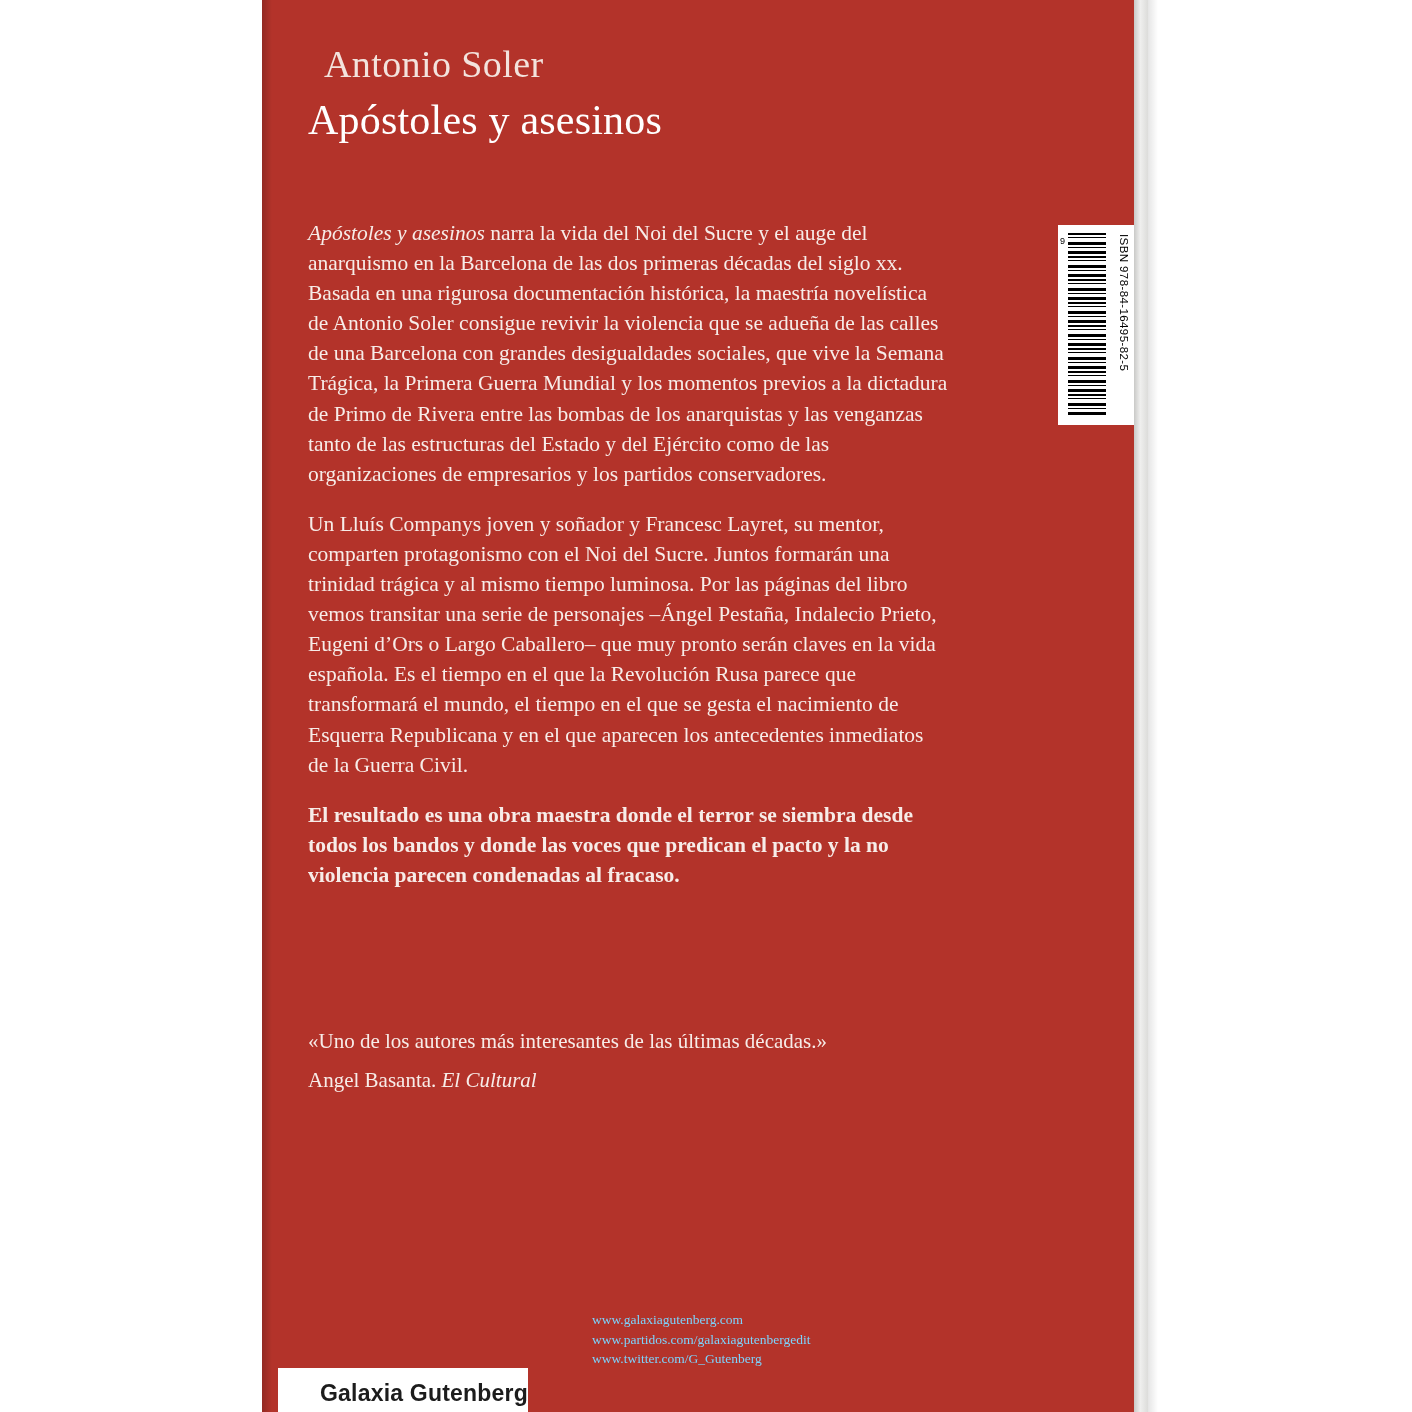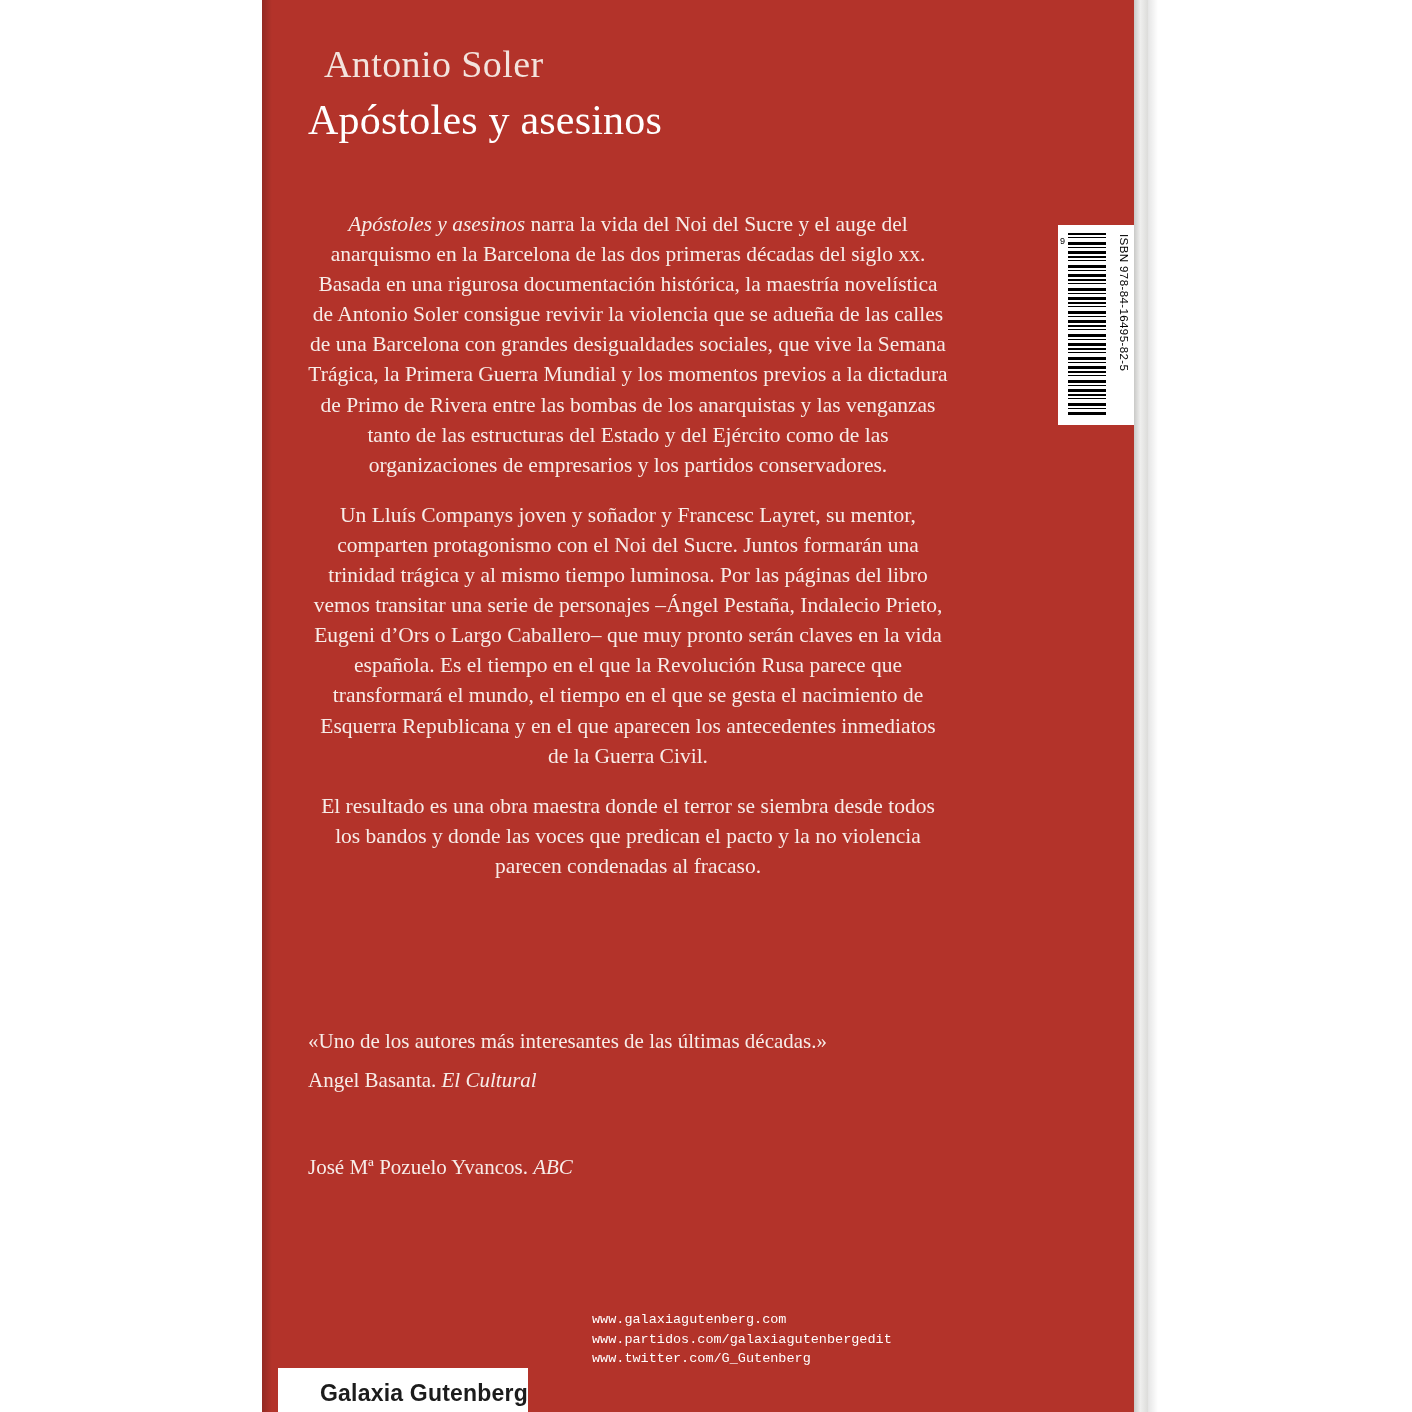--- a/index.html
+++ b/index.html
@@ -80,24 +80,23 @@
   .blurb {
     position: absolute;
     left: 46px;
     top: 205px;
     width: 640px;
     color: #f7ece8;
     font-size: 21.5px;
     line-height: 1.40;
   }
   .blurb p {
-    margin: 4px 0 20px 0;
-    text-align: center;
-  }
-  .blurb p:last-child { margin-bottom: 0; }
+    margin: 13px 0 20px 0;
+  }
+  .blurb p:last-child { margin-bottom: 0; font-weight: bold; }
   .blurb em { font-style: italic; }
 
   .quotes {
     position: absolute;
     left: 46px;
     top: 995px;
     width: 640px;
     color: #f7ece8;
     font-size: 21px;
     line-height: 1.38;
@@ -157,22 +156,22 @@
     writing-mode: vertical-rl;
     text-orientation: mixed;
     white-space: nowrap;
   }
 
   
   #footer-links {
     position: absolute;
     left: 330px;
     top: 1310px;
-    color: #ffffff;
-    font-family: Liberation Mono, monospace;
+    color: #7dd3fc;
+    font-family: Liberation Serif, serif;
     font-size: 13.5px;
     line-height: 1.45;
   }
 
   
   #publisher {
     position: absolute;
     left: 16px;
     top: 1368px;
     width: 250px;
@@ -210,24 +209,20 @@
 
     <div class="quotes">
       <div class="quote-block">
         <p class="quote-text">«Uno de los autores más interesantes de las últimas décadas.»</p>
         <p class="quote-source">
           <span>Angel Basanta.</span>
           <span class="pub">El Cultural</span>
         </p>
       </div>
       <div class="quote-block">
-        <p class="quote-source">
-          <span>José Mª Pozuelo Yvancos.</span>
-          <span class="pub">ABC</span>
-        </p>
       </div>
     </div>
 
     <div id="footer-links">
       <div>www.galaxiagutenberg.com</div>
       <div>www.partidos.com/galaxiagutenbergedit</div>
       <div>www.twitter.com/G_Gutenberg</div>
     </div>
 
     <div id="publisher"></div>

